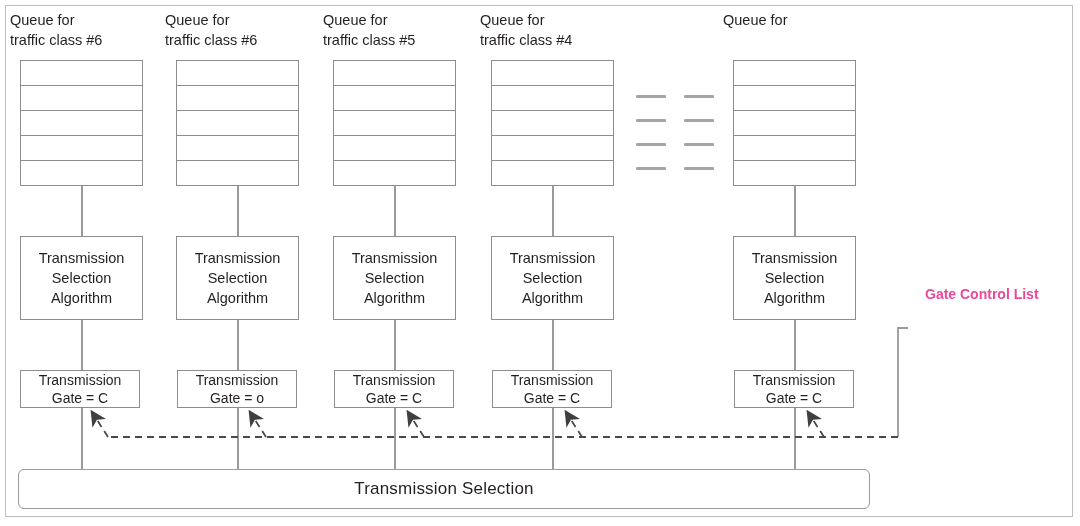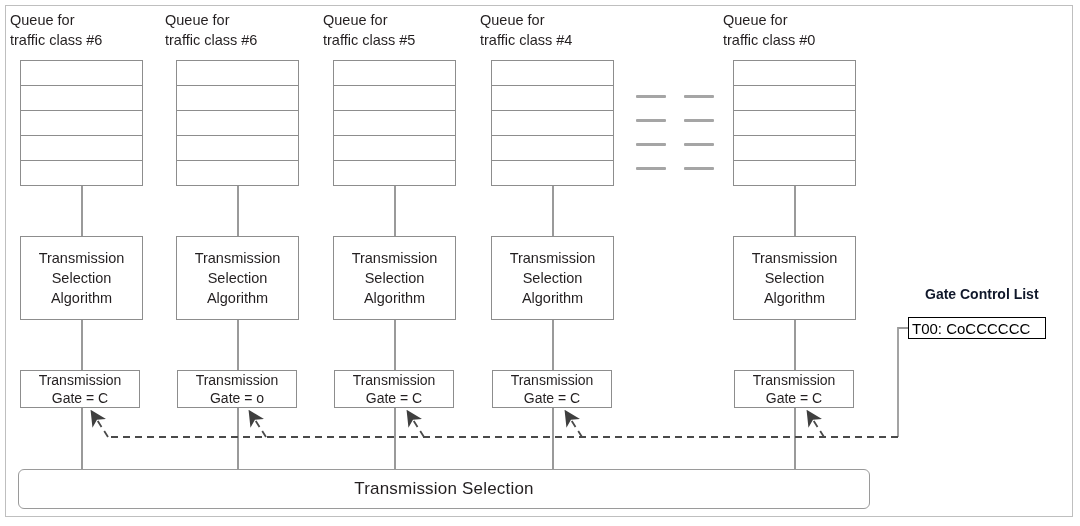--- a/index.html
+++ b/index.html
@@ -27,21 +27,21 @@
         display:flex;flex-direction:column;align-items:center;justify-content:center;
         font-size:14px;line-height:18px;color:#231f20;}
   .gate span{display:block;white-space:nowrap;}
 
   .vline{position:absolute;width:1.6px;background:#9a9a9a;}
 
   .selbar{position:absolute;border:1.6px solid #9a9a9a;box-sizing:border-box;background:#fff;
           display:flex;align-items:center;justify-content:center;
           font-size:17px;color:#231f20;letter-spacing:.2px;}
 
-  .gcl-title{position:absolute;font-size:14px;font-weight:bold;color:#0f172a;white-space:nowrap;}
+  .gcl-title{position:absolute;font-size:14px;font-weight:bold;color:#ec4899;white-space:nowrap;}
   .gcl-row{position:absolute;font-size:15px;color:#000;white-space:nowrap;
            font-family:"Liberation Sans","DejaVu Sans",sans-serif;}
   .gcl-row.boxed{border:1.6px solid #000;box-sizing:border-box;padding:0 3px;
                  display:flex;align-items:center;}
   .gcl-row.plain{padding:0 4px;display:flex;align-items:center;}
 
   .ell{position:absolute;height:3px;background:#a5a5a5;border-radius:1px;}
 
   svg.overlay{position:absolute;left:0;top:0;width:1080px;height:526px;pointer-events:none;}
 </style>
@@ -63,21 +63,20 @@
   <div class="col-title" style="left:323px;top:10px;width:143px;">
     <span>Queue for</span>
     <span>traffic class #5</span>
   </div>
   <div class="col-title" style="left:480px;top:10px;width:143px;">
     <span>Queue for</span>
     <span>traffic class #4</span>
   </div>
   <div class="col-title" style="left:723px;top:10px;width:143px;">
     <span>Queue for</span>
-    <span>traffic class #0</span>
   </div>
 
   <div class="queue" style="left:20px;top:60px;width:123px;height:126px;">
     <div class="cell" style="height:25px;"></div>
     <div class="cell" style="height:25px;"></div>
     <div class="cell" style="height:25px;"></div>
     <div class="cell" style="height:25px;"></div>
     <div class="cell" style="height:22px;"></div>
   </div>
   <div class="queue" style="left:176px;top:60px;width:123px;height:126px;">
@@ -181,21 +180,20 @@
   <div class="vline" style="left:237px;top:408px;height:62px;"></div>
   <div class="vline" style="left:394px;top:408px;height:62px;"></div>
   <div class="vline" style="left:552px;top:408px;height:62px;"></div>
   <div class="vline" style="left:794px;top:408px;height:62px;"></div>
 
   <div class="selbar" style="left:18px;top:469px;width:852px;height:40px;border-radius:6px;">
     <span>Transmission Selection</span>
   </div>
 
   <div class="gcl-title" style="left:925px;top:286px;">Gate Control List</div>
-  <div class="gcl-row boxed" style="left:908px;top:317px;width:138px;height:22px;">T00: CoCCCCCC</div>
 
   <svg class="overlay" viewBox="0 0 1080 526">
     <defs>
       <marker id="ah" viewBox="0 0 12 12" refX="10" refY="6" markerWidth="9" markerHeight="9" orient="auto-start-reverse">
         <path d="M0,0 L12,6 L0,12 L3.2,6 Z" fill="#3f3f3f"></path>
       </marker>
     </defs>
 
     <path d="M908,328 L898,328 L898,437" fill="none" stroke="#9a9a9a" stroke-width="1.8"></path>
 

